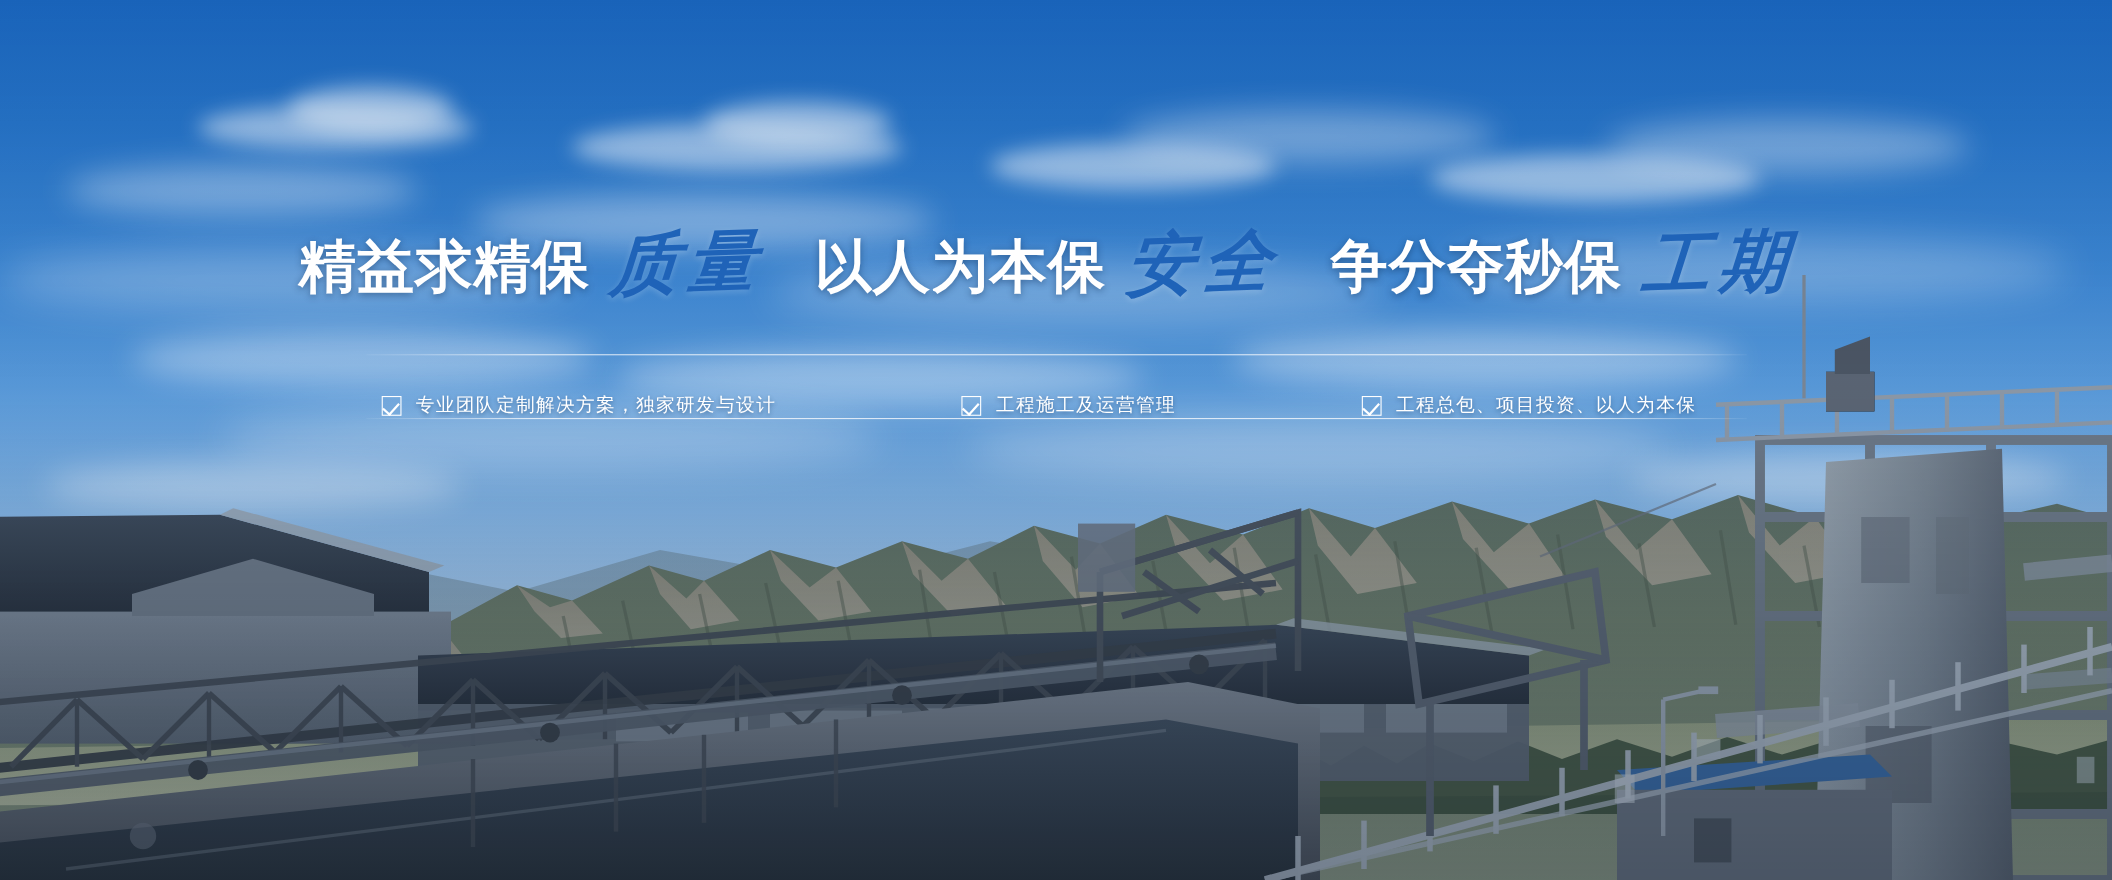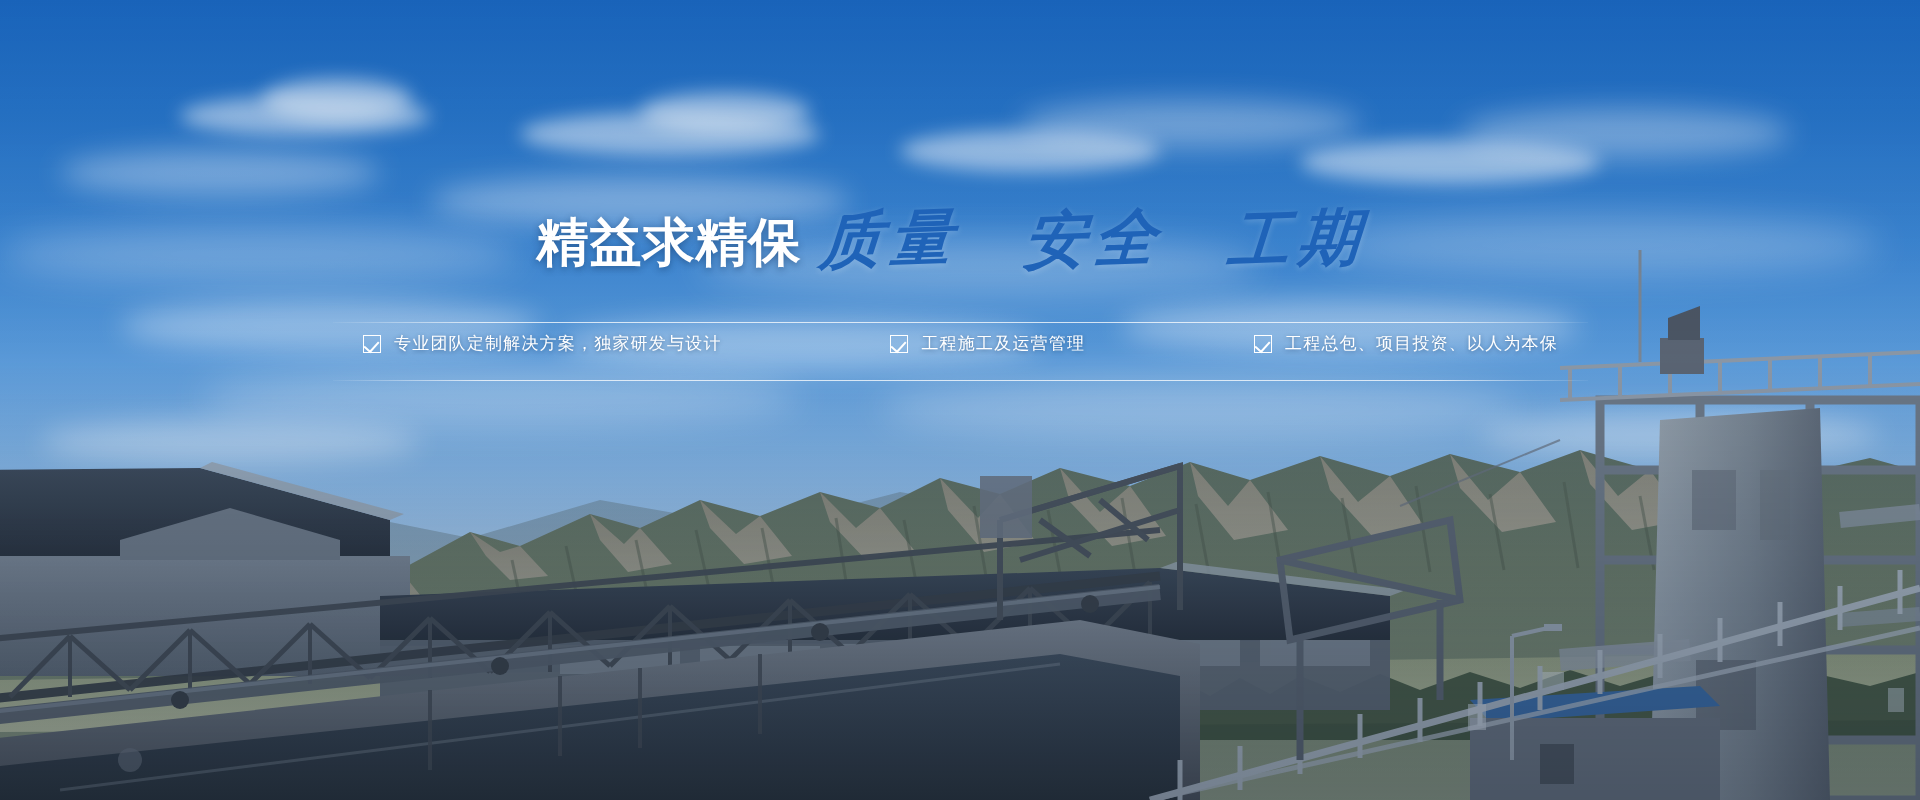--- a/index.html
+++ b/index.html
@@ -72,22 +72,22 @@
   .hl-gap { width:30px; }
 
   .rule {
     position:absolute; left:333px; width:1255px; height:1px;
     background:linear-gradient(to right, rgba(255,255,255,.05), rgba(255,255,255,.75) 12%, rgba(255,255,255,.75) 88%, rgba(255,255,255,.05));
   }
   .rule.top { top:322px; }
   .rule.bot { top:380px; }
 
   .features {
-    position:absolute; top:332px; left:333px; width:1255px; height:48px;
-    display:flex; align-items:flex-start; justify-content:space-between;
+    position:absolute; top:332px; left:317px; width:1255px; height:48px;
+    display:flex; align-items:flex-end; justify-content:space-between;
     padding:0 30px;
     gap:24px;
   }
   .feature { display:flex; align-items:center; }
   .chk {
     width:18px; height:18px; border:1.6px solid #ffffff;
     position:relative; margin-right:13px; flex:0 0 auto;
   }
   .chk::after {
     content:""; position:absolute; left:3px; top:2.5px;
@@ -410,24 +410,26 @@
 
   <div class="overlay">
 
     <div class="headline">
       <span class="hl-group">
         <span class="hl-white">精益求精保</span>
         <span class="hl-cal">质量</span>
       </span>
       <span class="hl-gap"></span>
       <span class="hl-group">
+        <span class="hl-white">以人为本保</span>
         <span class="hl-cal">安全</span>
       </span>
       <span class="hl-gap"></span>
       <span class="hl-group">
+        <span class="hl-white">争分夺秒保</span>
         <span class="hl-cal">工期</span>
       </span>
     </div>
 
     <div class="rule top"></div>
 
     <div class="features">
       <div class="feature">
         <span class="chk"></span>
         <span class="feature-label">专业团队定制解决方案，独家研发与设计</span>

